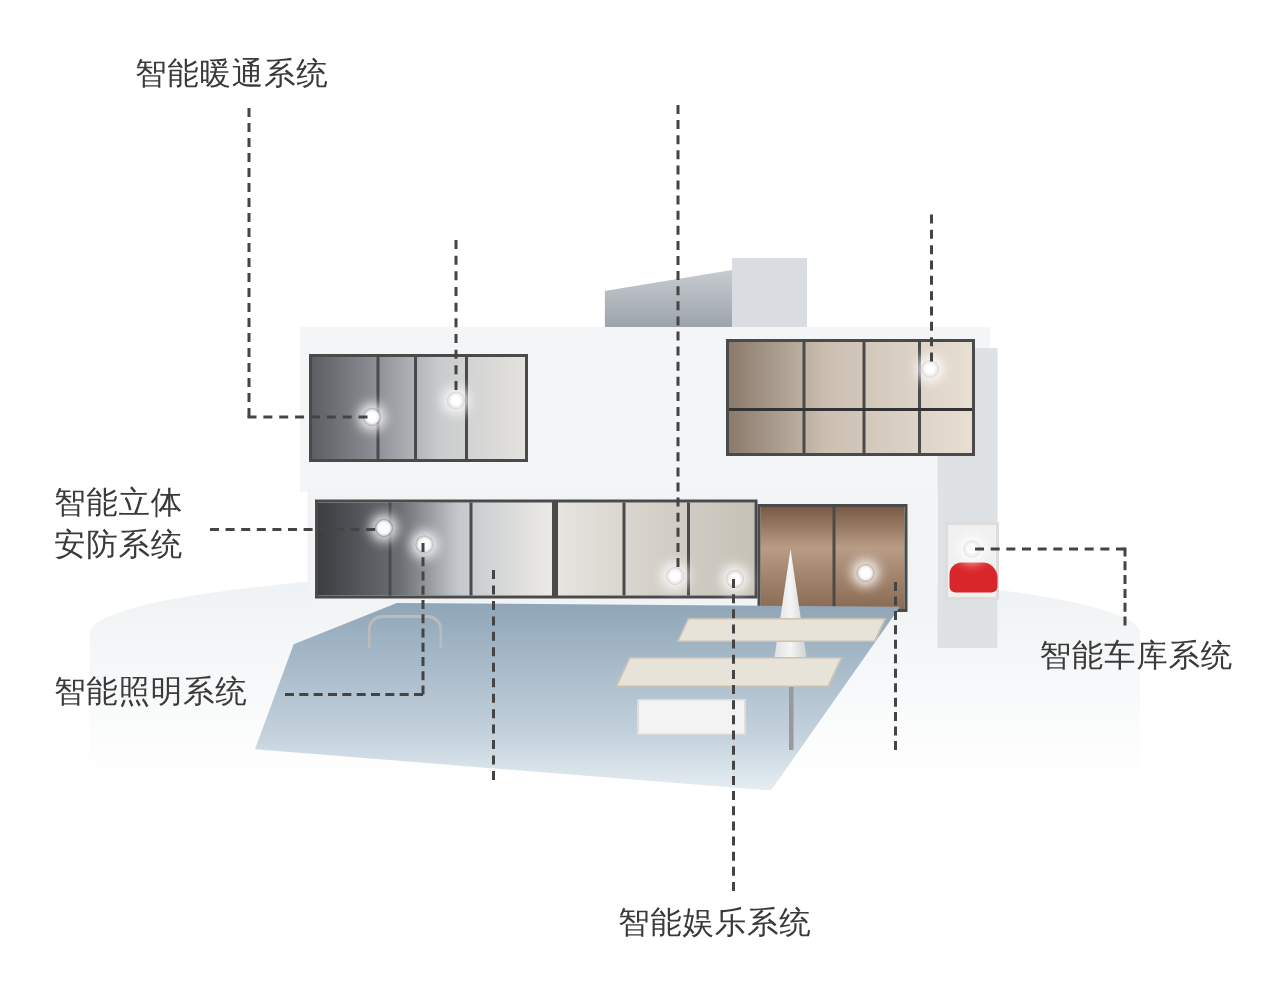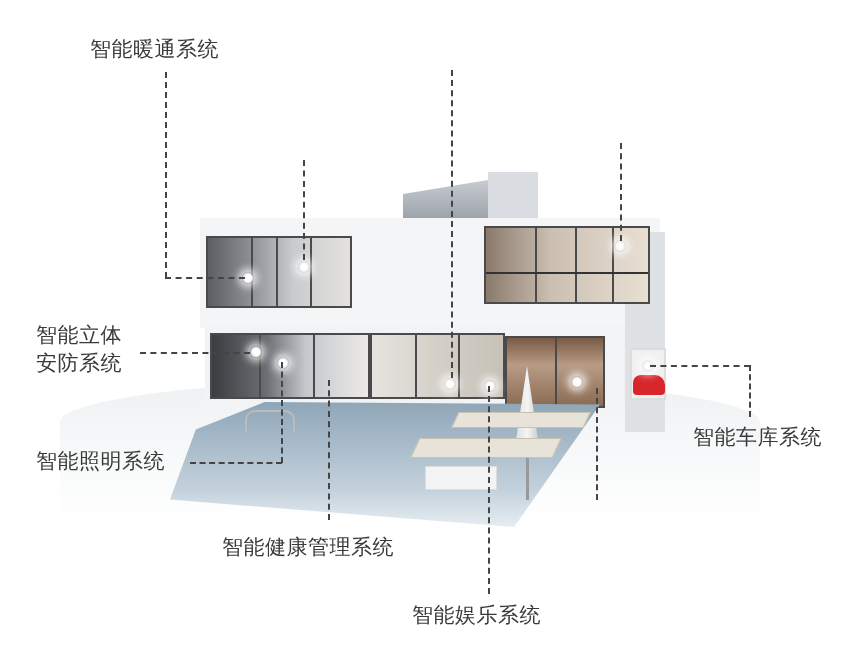--- a/index.html
+++ b/index.html
@@ -99,16 +99,15 @@
   <div class="vline" style="left:596px;top:388px;height:112px;"></div>
 
   <div class="hline" style="left:650px;top:365px;width:100px;"></div>
   <div class="vline" style="left:749px;top:365px;height:52px;"></div>
 
   <div class="label" style="left:90px;top:36px;">智能暖通系统</div>
   <div class="label" style="left:36px;top:322px;text-align:right;">智能立体</div>
   <div class="label" style="left:36px;top:350px;font-family:Liberation Serif, serif;">安防系统</div>
   <div class="label" style="left:36px;top:448px;">智能照明系统</div>
   <div class="label" style="left:653px;top:424px;margin-left:40px;">智能车库系统</div>
-  <div class="label" style="left:222px;top:534px;">智能健康管理系统</div>
   <div class="label" style="left:412px;top:602px;">智能娱乐系统</div>
 
 </div>
 
 </body></html>

